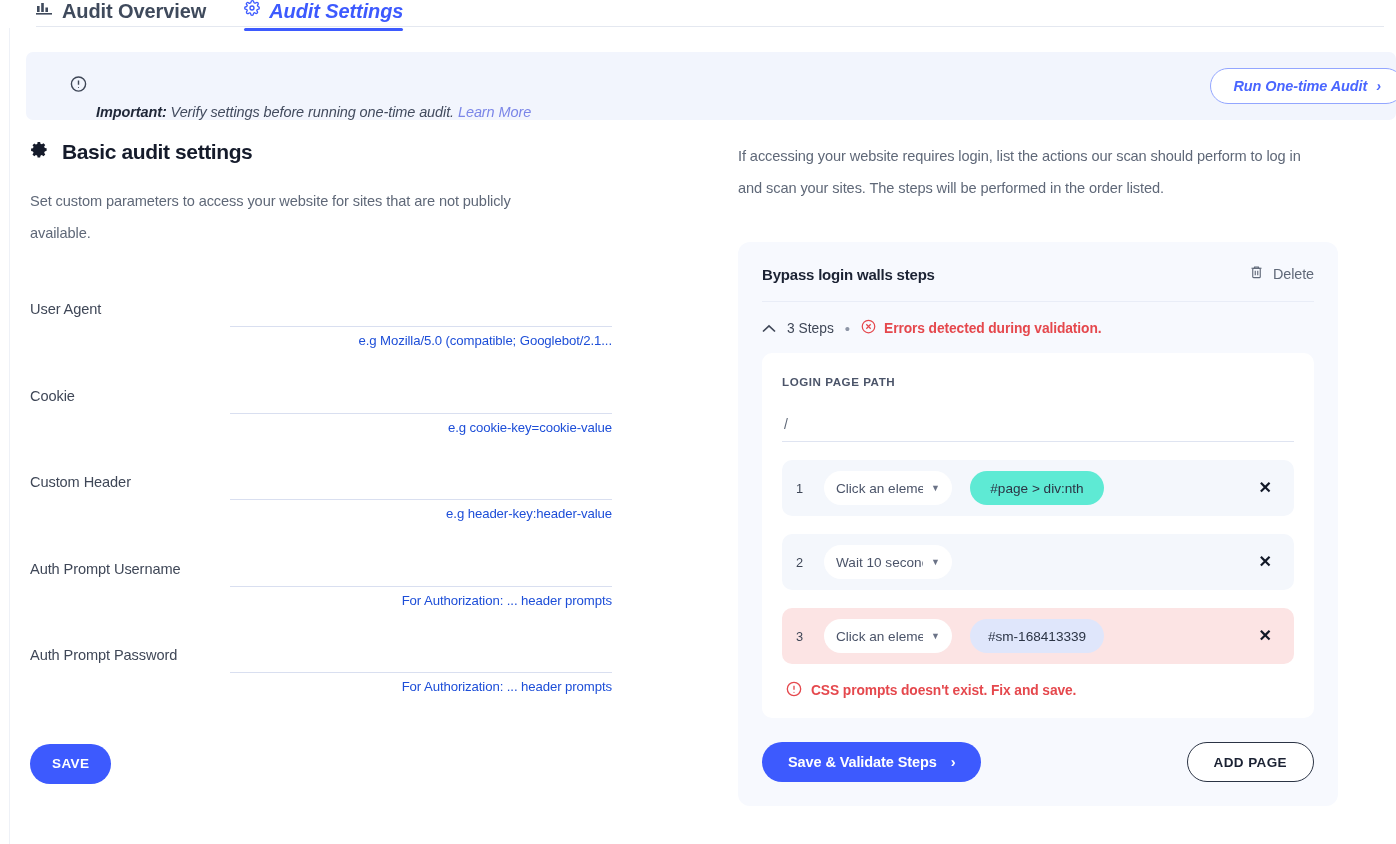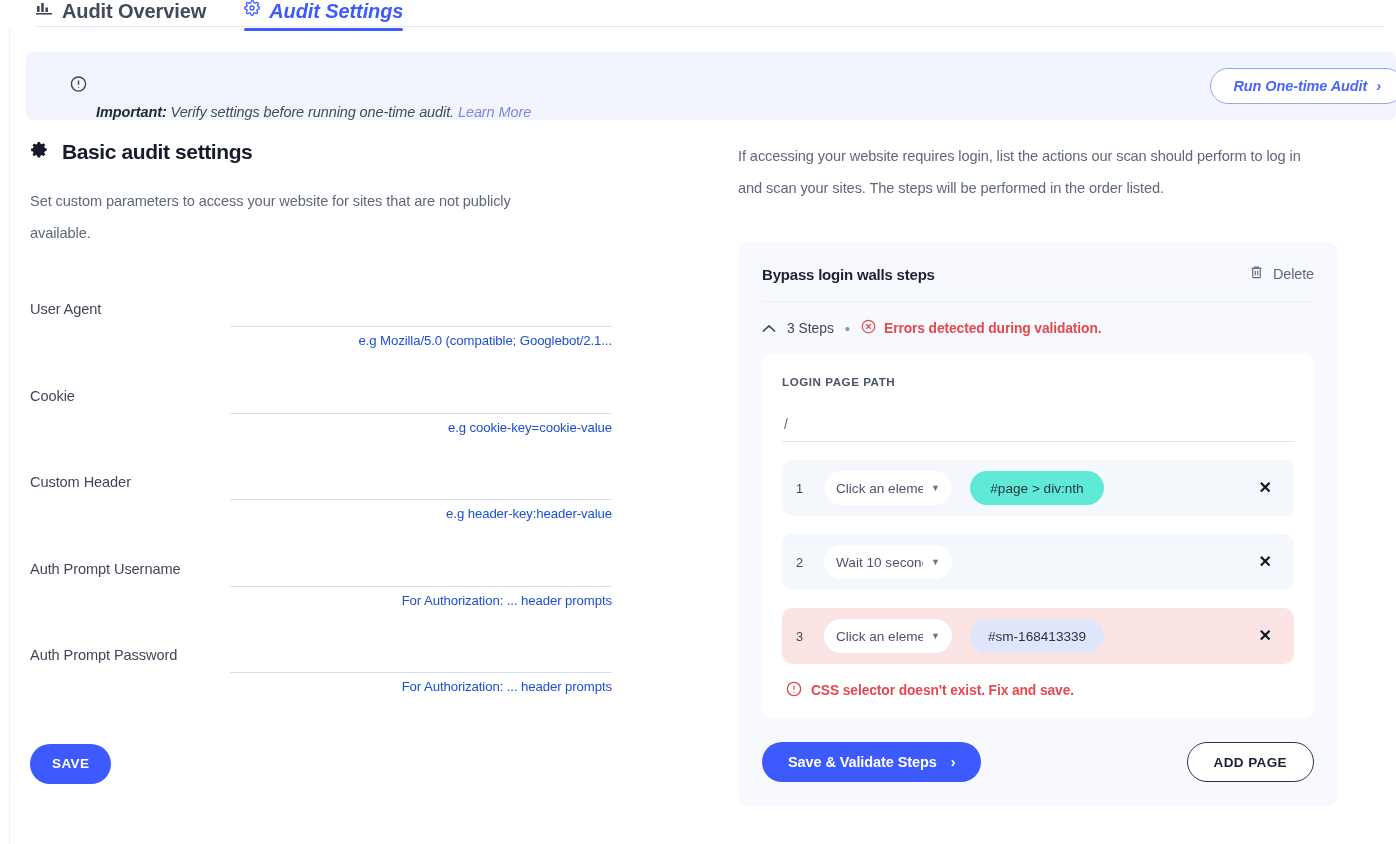--- a/index.html
+++ b/index.html
@@ -362,21 +362,21 @@
       </div>
 
       <div class="step-field-error">
         <span>
           <svg width="16" height="16" viewBox="0 0 24 24" fill="none" stroke="#e5484d" stroke-width="2">
             <circle cx="12" cy="12" r="10"></circle>
             <line x1="12" y1="7" x2="12" y2="13"></line>
             <circle cx="12" cy="17" r="0.9" fill="#e5484d" stroke="none"></circle>
           </svg>
         </span>
-        <span>CSS selector doesn't exist. Fix and save.</span>
+        <span>CSS prompts doesn't exist. Fix and save.</span>
       </div>
     </div>
 
     <div class="steps-actions">
       <div class="validate-btn">
         <span>Save &amp; Validate Steps</span>
         <span>›</span>
       </div>
       <button class="add-step-btn">ADD PAGE</button>
     </div>

